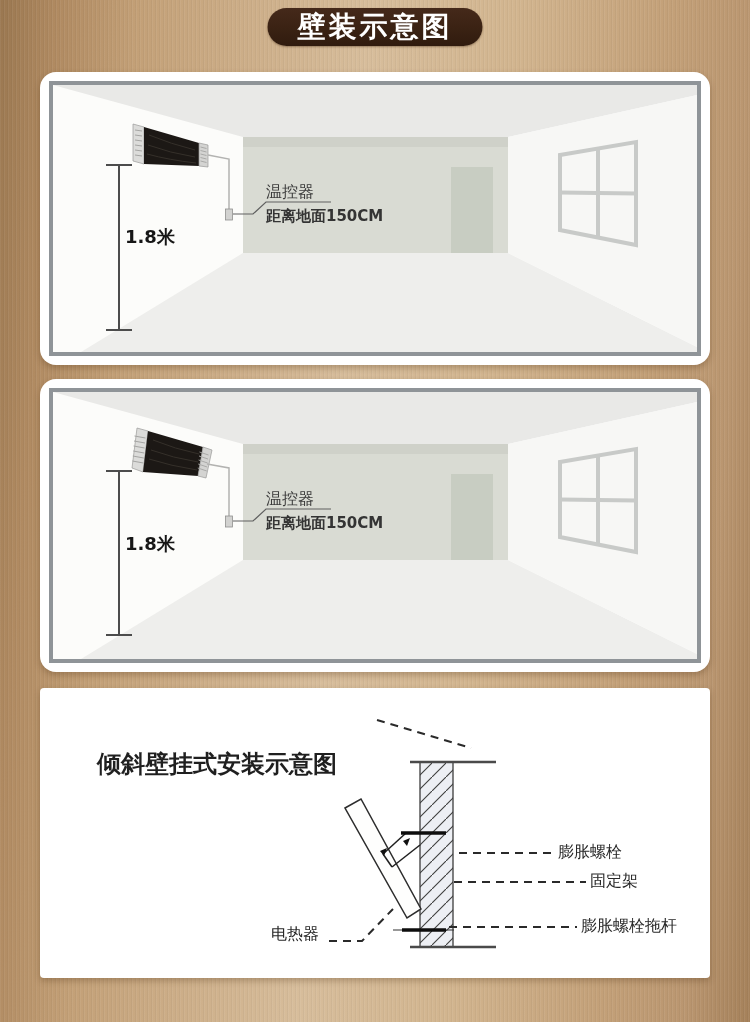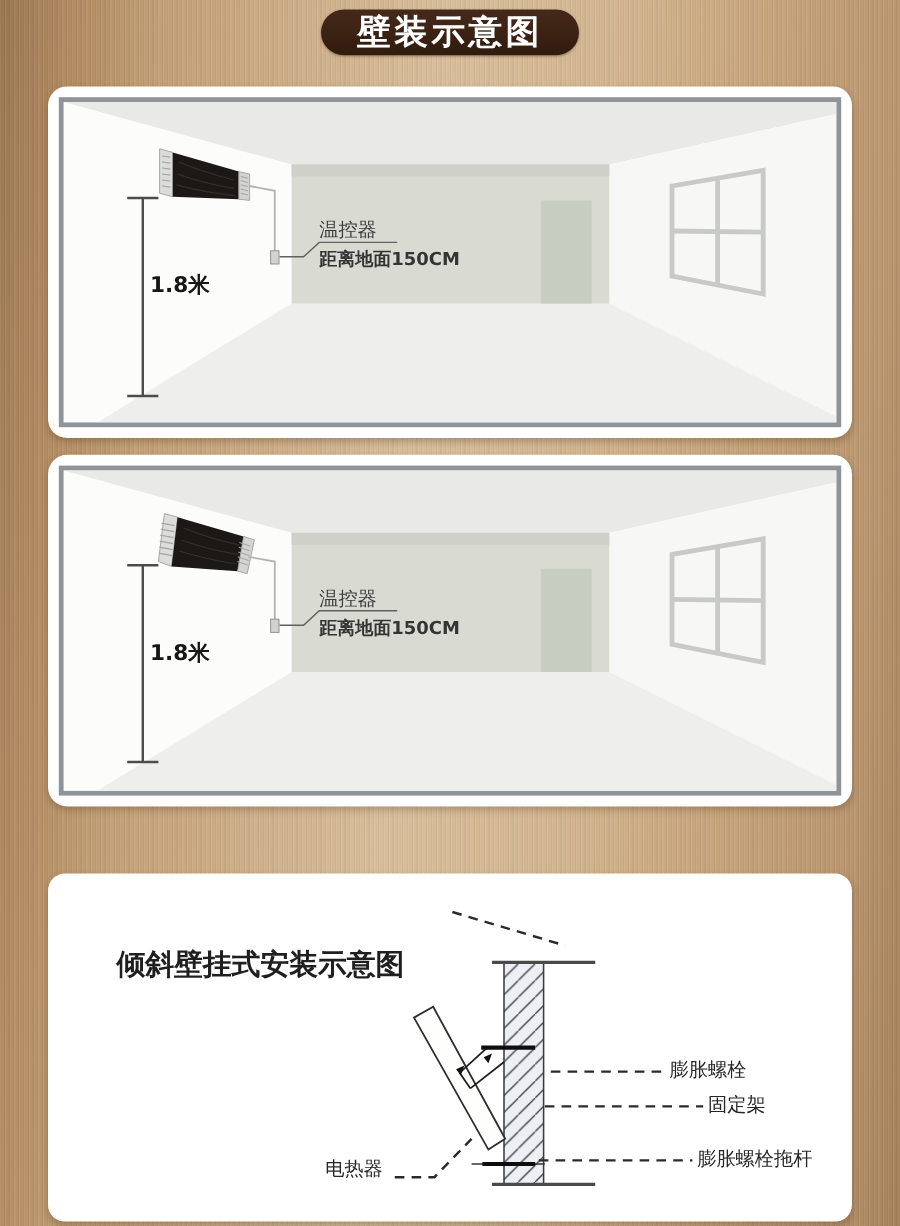--- a/index.html
+++ b/index.html
@@ -24,22 +24,22 @@
     position:absolute;left:40px;width:670px;height:293px;
     background:#ffffff;border-radius:16px;padding:9px;box-sizing:border-box;
     box-shadow:0 3px 6px rgba(80,50,20,.3);
   }
   .room-inner{
     width:100%;height:100%;box-sizing:border-box;
     border:4px solid #8f9498;background:#fbfbfa;overflow:hidden;
   }
   .room-inner svg,.tech-panel svg{display:block;width:100%;height:100%;}
   .tech-panel{
-    position:absolute;left:40px;top:728px;width:670px;height:290px;
-    background:#ffffff;border-radius:14px;overflow:hidden;
+    position:absolute;left:40px;top:688px;width:670px;height:290px;
+    background:#ffffff;border-radius:4px;overflow:hidden;
     box-shadow:0 3px 6px rgba(80,50,20,.3);
   }
   text{font-family:"DejaVu Sans",sans-serif;}
   .t-dim{font-size:18px;font-weight:bold;fill:#161616;}
   .t-thermo{font-size:16px;fill:#3b3b3b;}
   .t-dist{font-size:15px;font-weight:600;fill:#343434;}
   .t-title{font-size:24px;font-weight:bold;fill:#1f1f1f;}
   .t-lab{font-size:16px;fill:#272727;}
   .ln{stroke:#4c4c4c;stroke-width:2;}
   .dash{stroke:#2a2a2a;stroke-width:2;stroke-dasharray:8 6;fill:none;}

